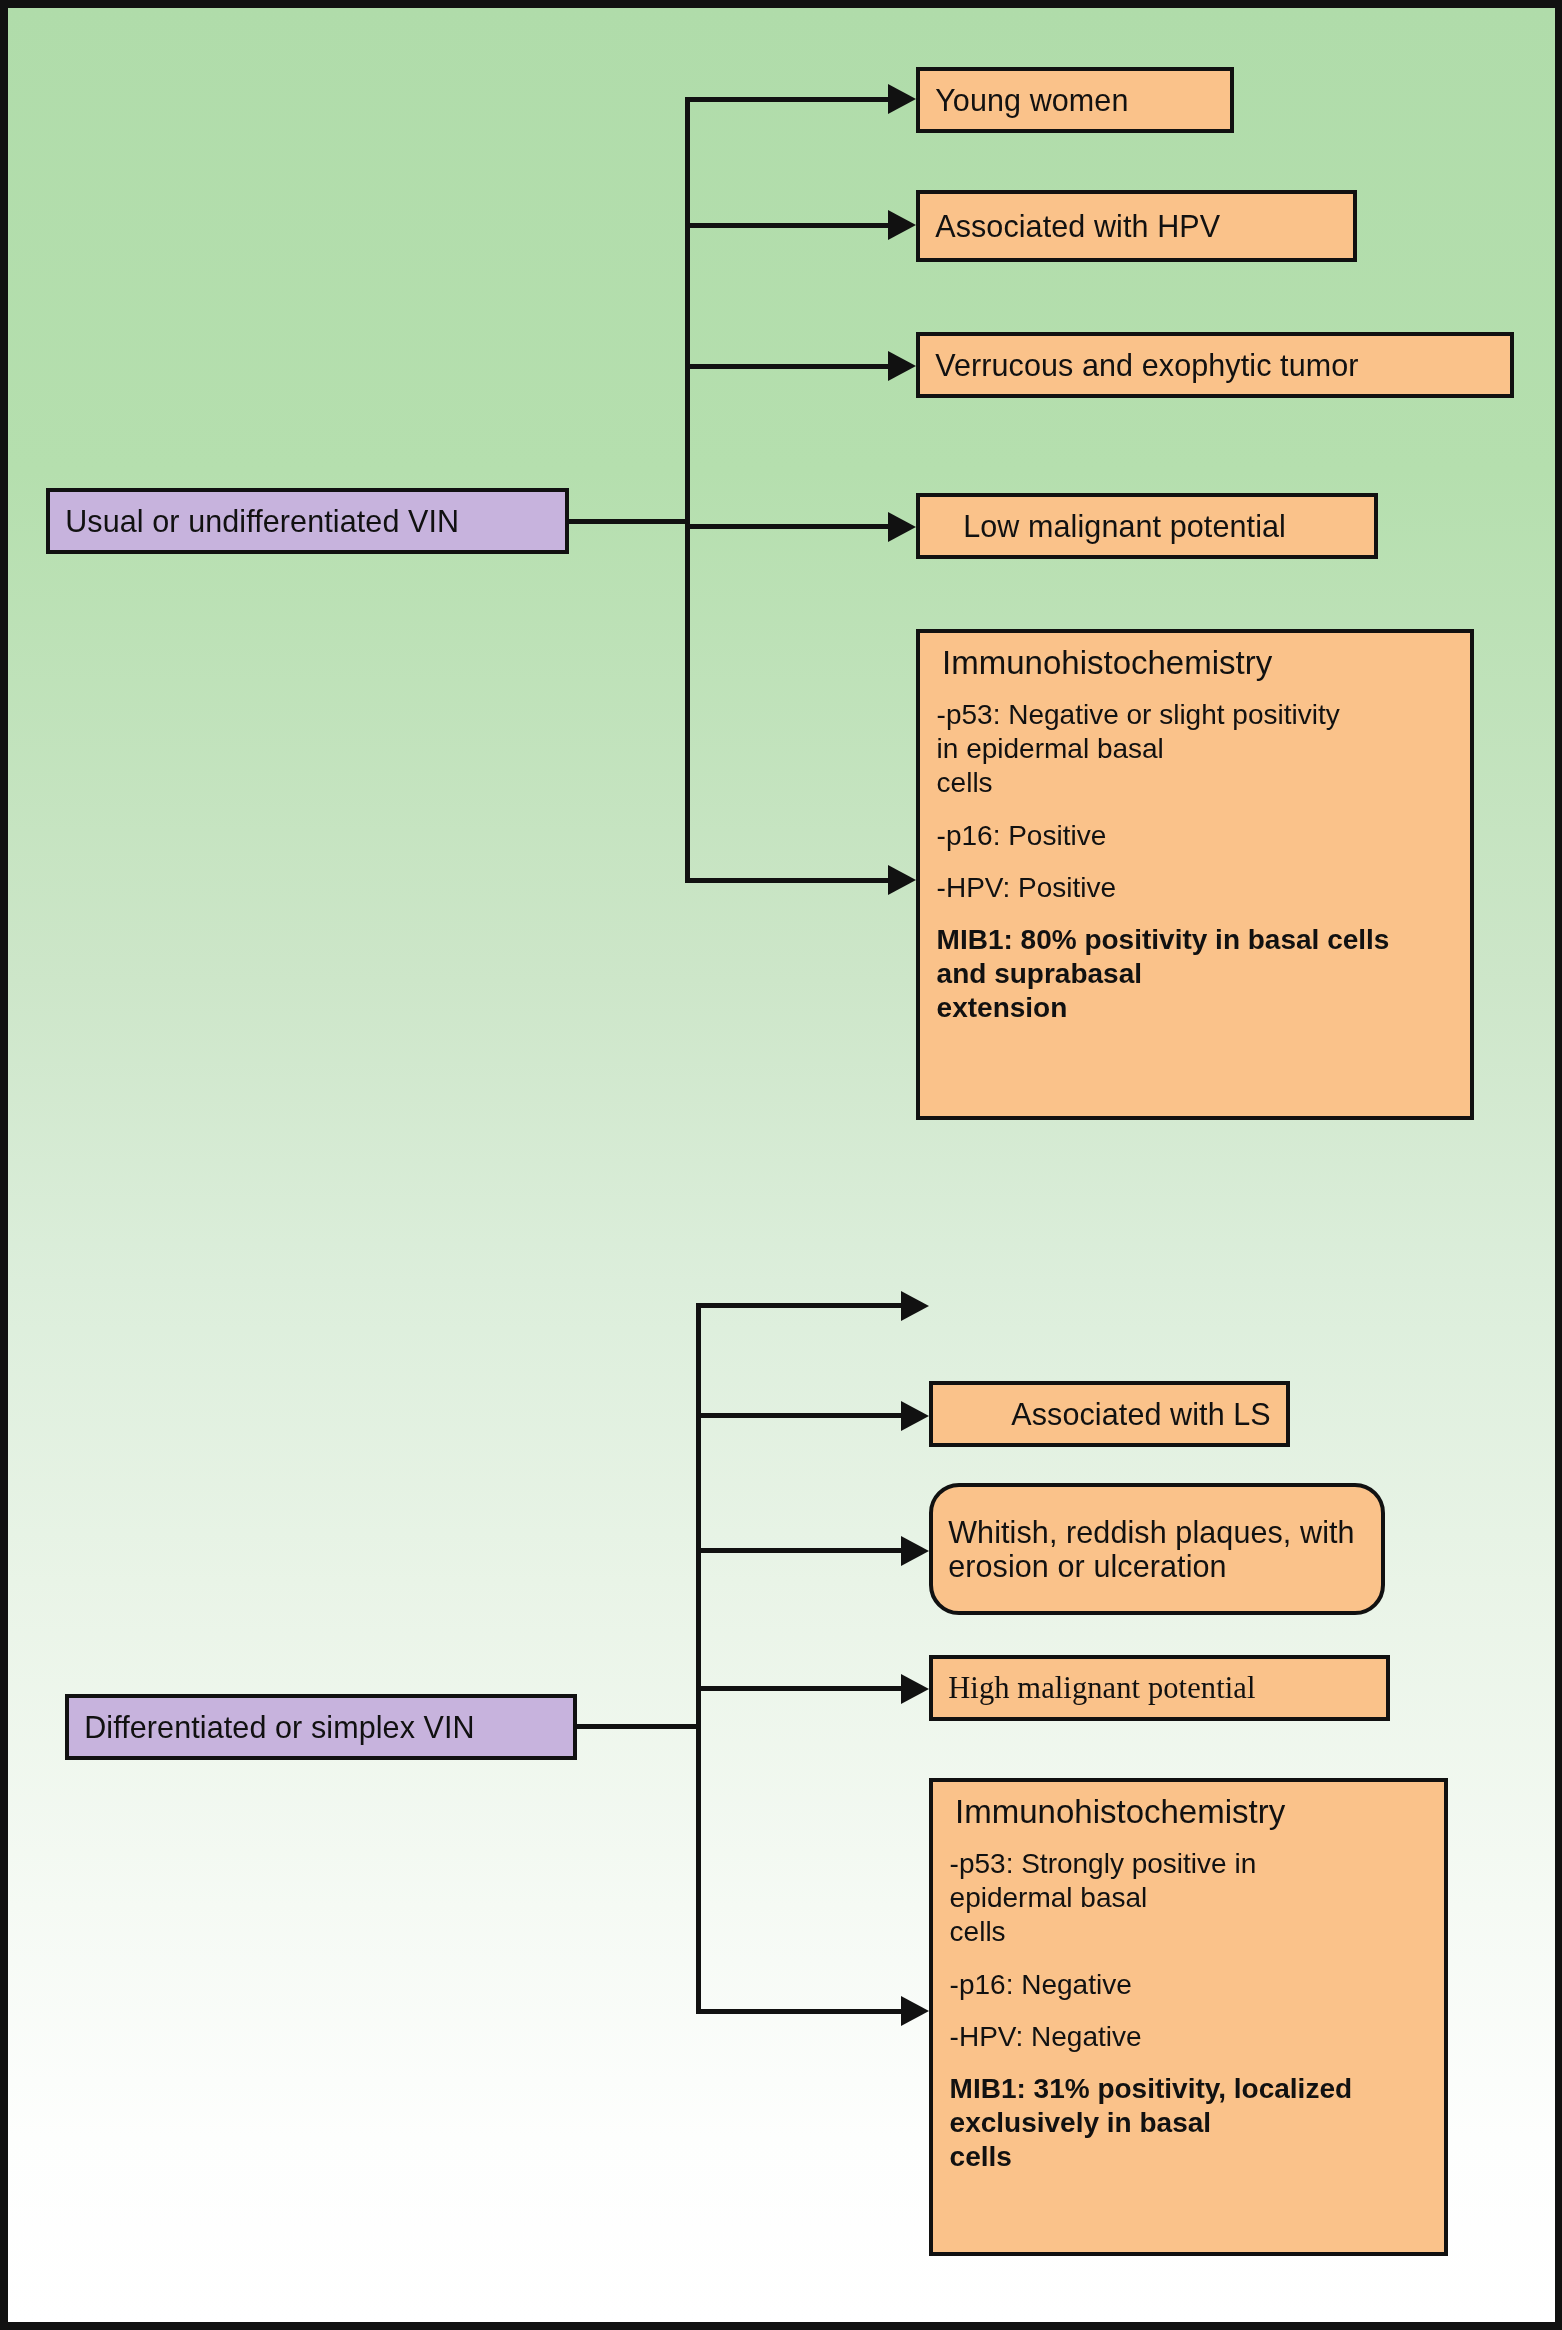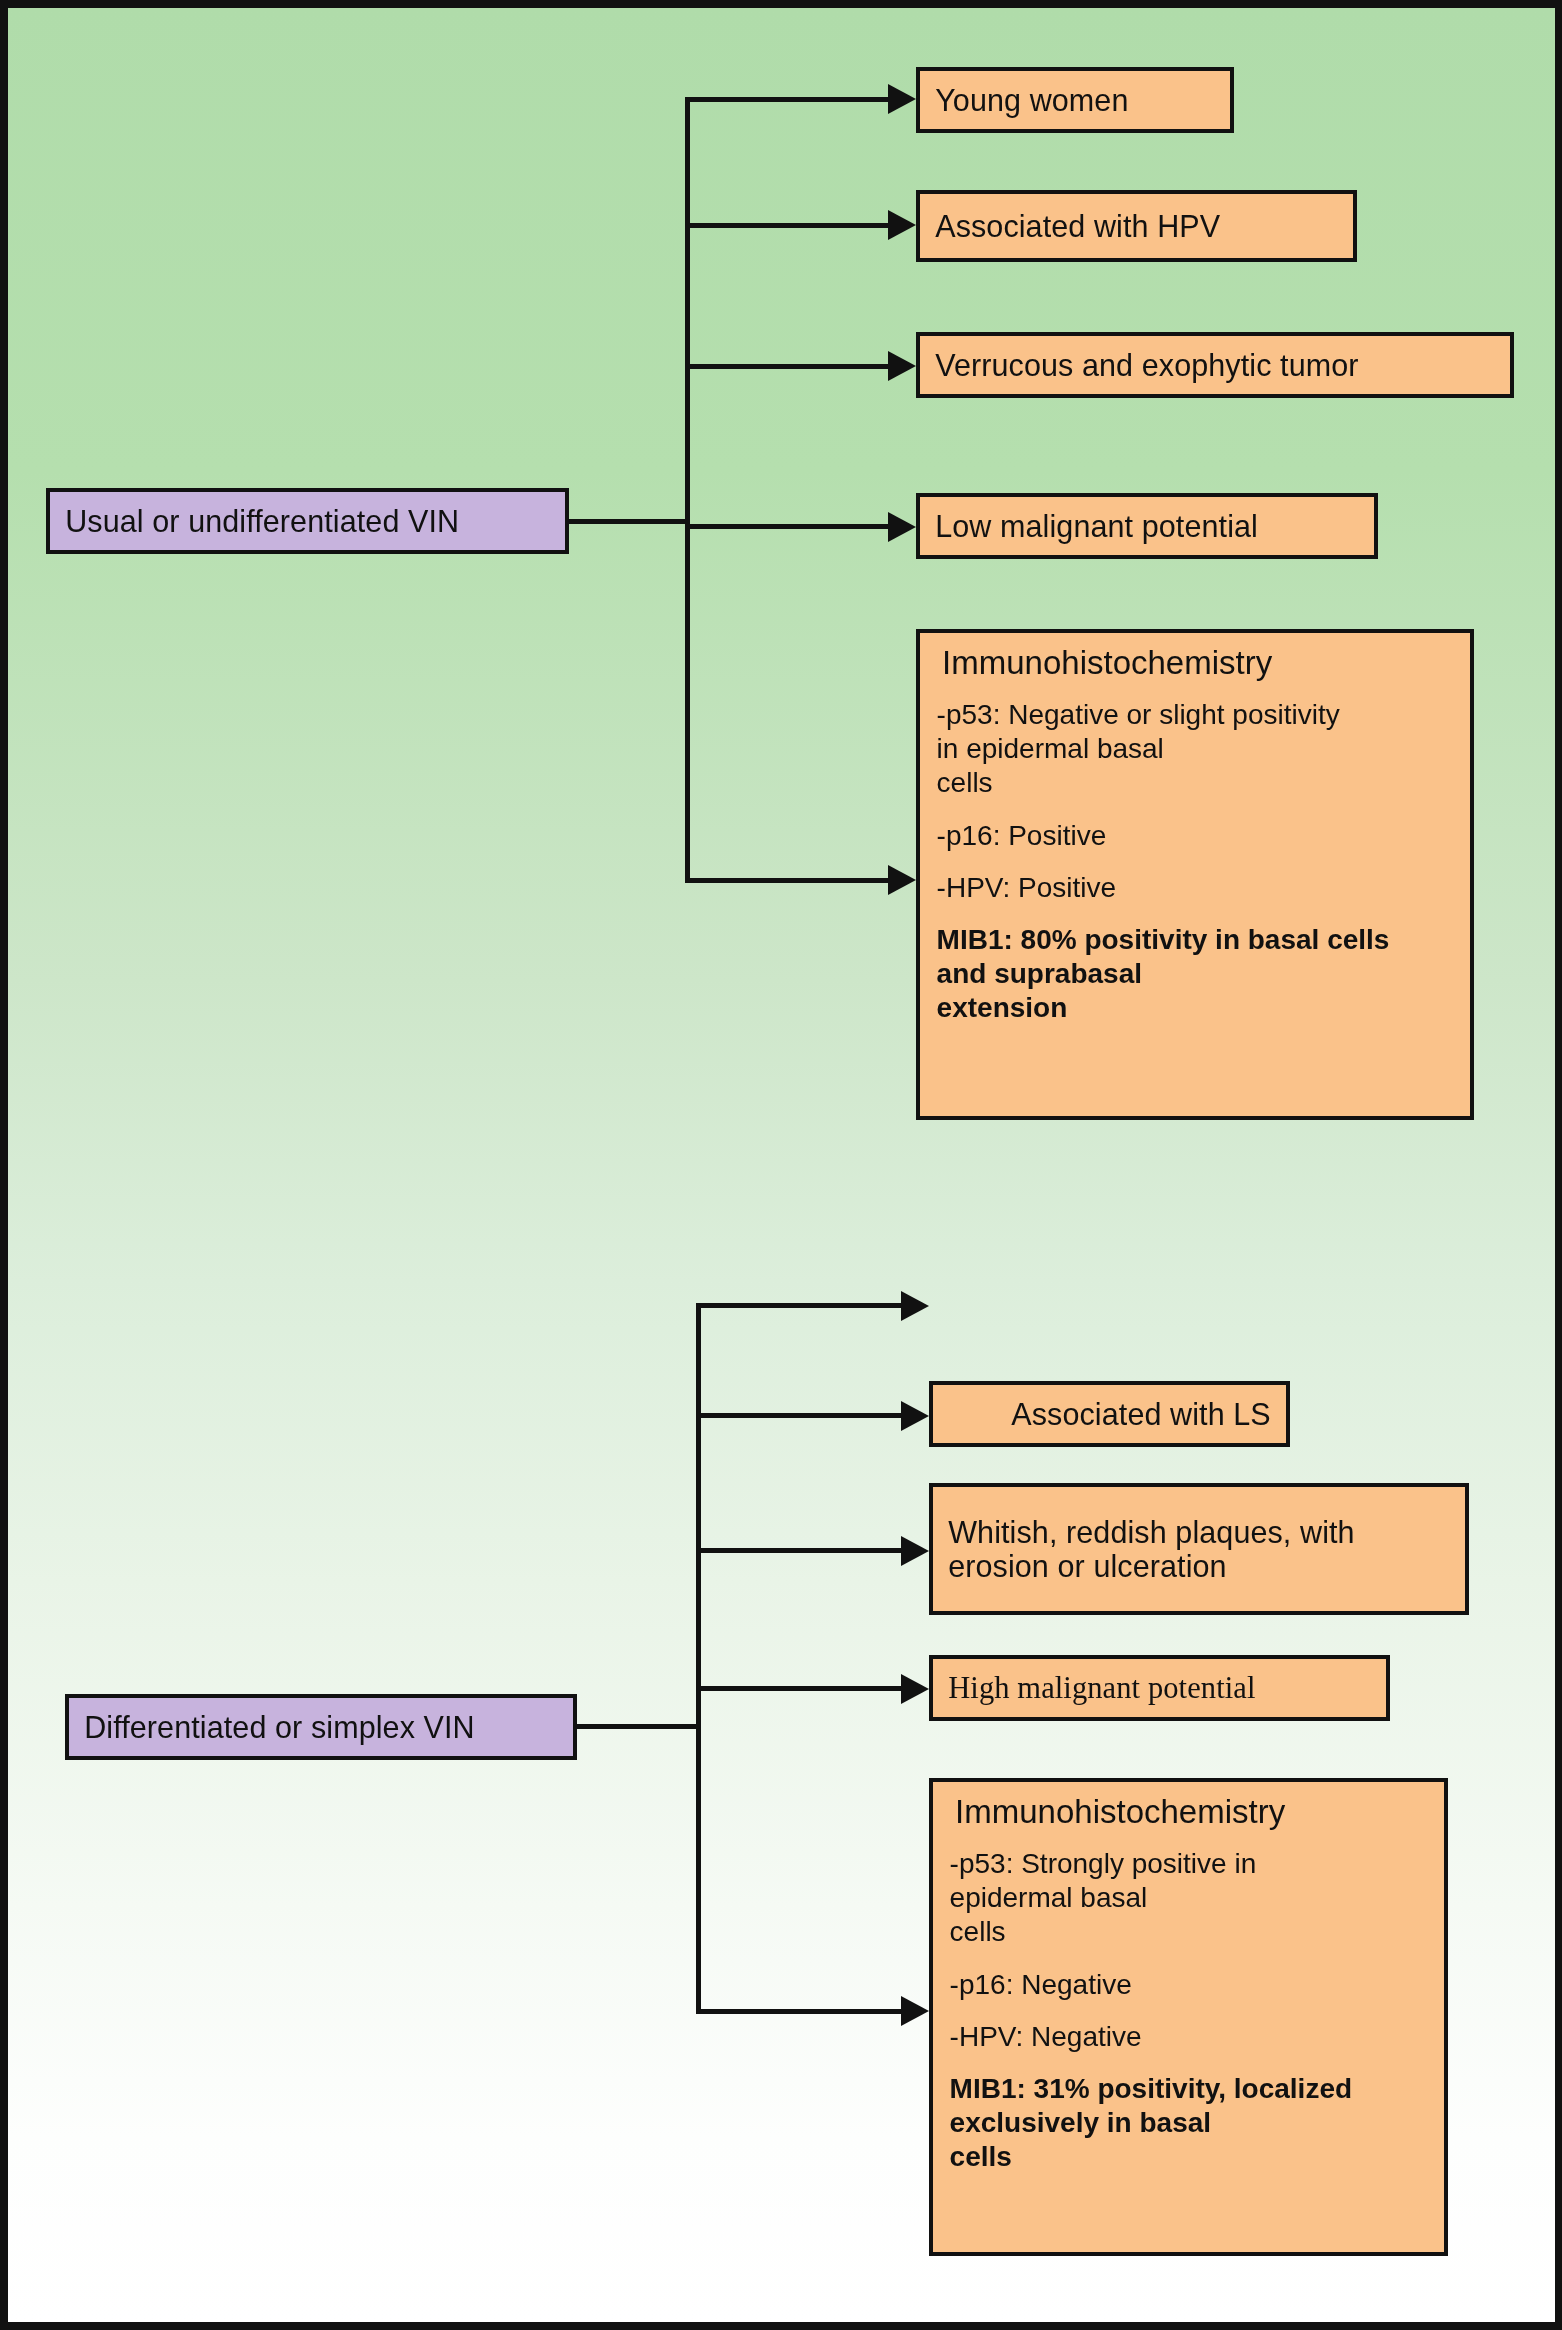--- a/index.html
+++ b/index.html
@@ -107,21 +107,21 @@
   </div>
 
   <div class="seg h" style="left:677px; top:356px; width:204px;"></div>
   <div class="arrowhead" style="left:880px; top:343px;"></div>
   <div class="node orange" style="left:908px; top:324px; width:598px; height:66px;">
     <span class="node-label">Verrucous and exophytic tumor</span>
   </div>
 
   <div class="seg h" style="left:677px; top:516px; width:204px;"></div>
   <div class="arrowhead" style="left:880px; top:504px;"></div>
-  <div class="node orange" style="left:908px; top:485px; width:462px; height:66px;">
+  <div class="node orange" style="left:908px; top:485px; width:462px; height:66px;padding-left:28px;">
     <span class="node-label">Low malignant potential</span>
   </div>
 
   <div class="seg h" style="left:677px; top:870px; width:204px;"></div>
   <div class="arrowhead" style="left:880px; top:857px;"></div>
   <div class="node orange block" style="left:908px; top:621px; width:558px; height:491px;">
     <div class="ihc-body">
       <div class="ihc-title">Immunohistochemistry</div>
       <div class="ihc-item">-p53: Negative or slight positivity
  in epidermal basal
@@ -146,21 +146,21 @@
   <div class="arrowhead" style="left:893px; top:1283px;"></div>
 
   <div class="seg h" style="left:688px; top:1405px; width:206px;"></div>
   <div class="arrowhead" style="left:893px; top:1393px;"></div>
   <div class="node orange" style="left:921px; top:1373px; width:361px; height:66px;justify-content:flex-end;">
     <span class="node-label">Associated with LS</span>
   </div>
 
   <div class="seg h" style="left:688px; top:1540px; width:206px;"></div>
   <div class="arrowhead" style="left:893px; top:1528px;"></div>
-  <div class="node orange" style="left:921px; top:1475px; width:540px; height:132px;">
+  <div class="node orange" style="left:921px; top:1475px; width:456px; height:132px;border-radius:30px;">
     <span class="node-label">Whitish, reddish plaques, with
 erosion or ulceration</span>
   </div>
 
   <div class="seg h" style="left:688px; top:1678px; width:206px;"></div>
   <div class="arrowhead" style="left:893px; top:1666px;"></div>
   <div class="node orange" style="left:921px; top:1647px; width:461px; height:66px;font-family:Liberation Serif, serif;">
     <span class="node-label">High malignant potential</span>
   </div>
 

